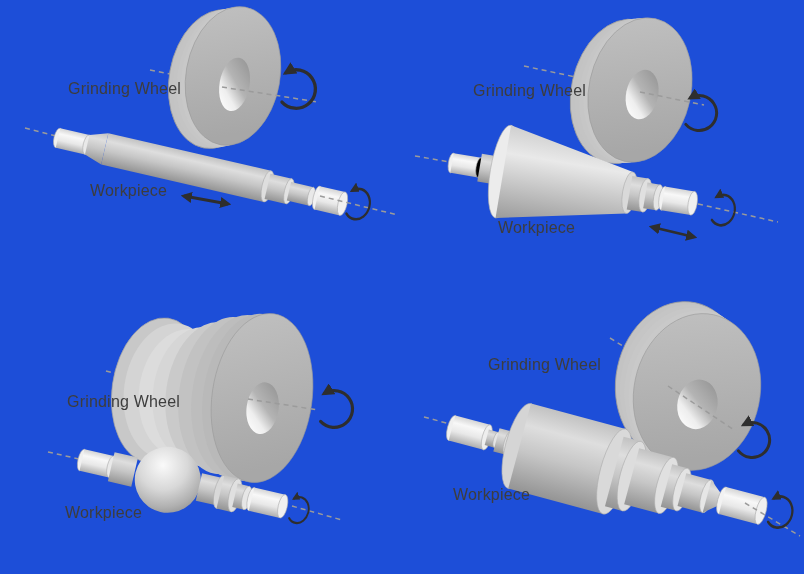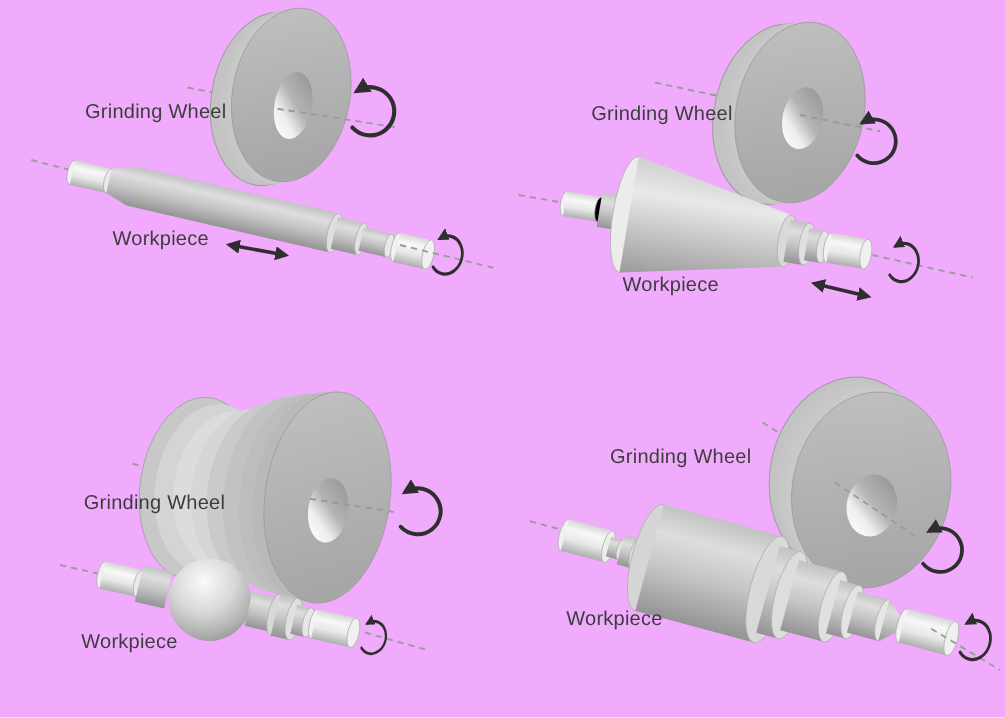--- a/index.html
+++ b/index.html
@@ -1,16 +1,16 @@
 <!DOCTYPE html>
 <html><head>
 <meta charset="utf-8">
 <style>
   html,body{margin:0;padding:0;background:#ffffff;}
-  .stage{position:relative;width:804px;height:574px;background:#f0abfc;overflow:hidden;}
+  .stage{position:relative;width:804px;height:574px;background:#1d4ed8;overflow:hidden;}
   svg{display:block;}
   .lbl{font-family:"Liberation Sans",sans-serif;font-size:16px;fill:#3d3d3d;letter-spacing:.2px;}
   .dash{stroke:#9b9b9b;stroke-width:1.5;stroke-dasharray:5 4;fill:none;}
   .rot{fill:none;stroke:#2e2e2e;stroke-width:3;stroke-linecap:round;}
   .trav{stroke:#2e2e2e;stroke-width:2.8;}
   .cap{stroke:#adadad;stroke-width:.6;}
 </style>
 </head>
 <body>
 

